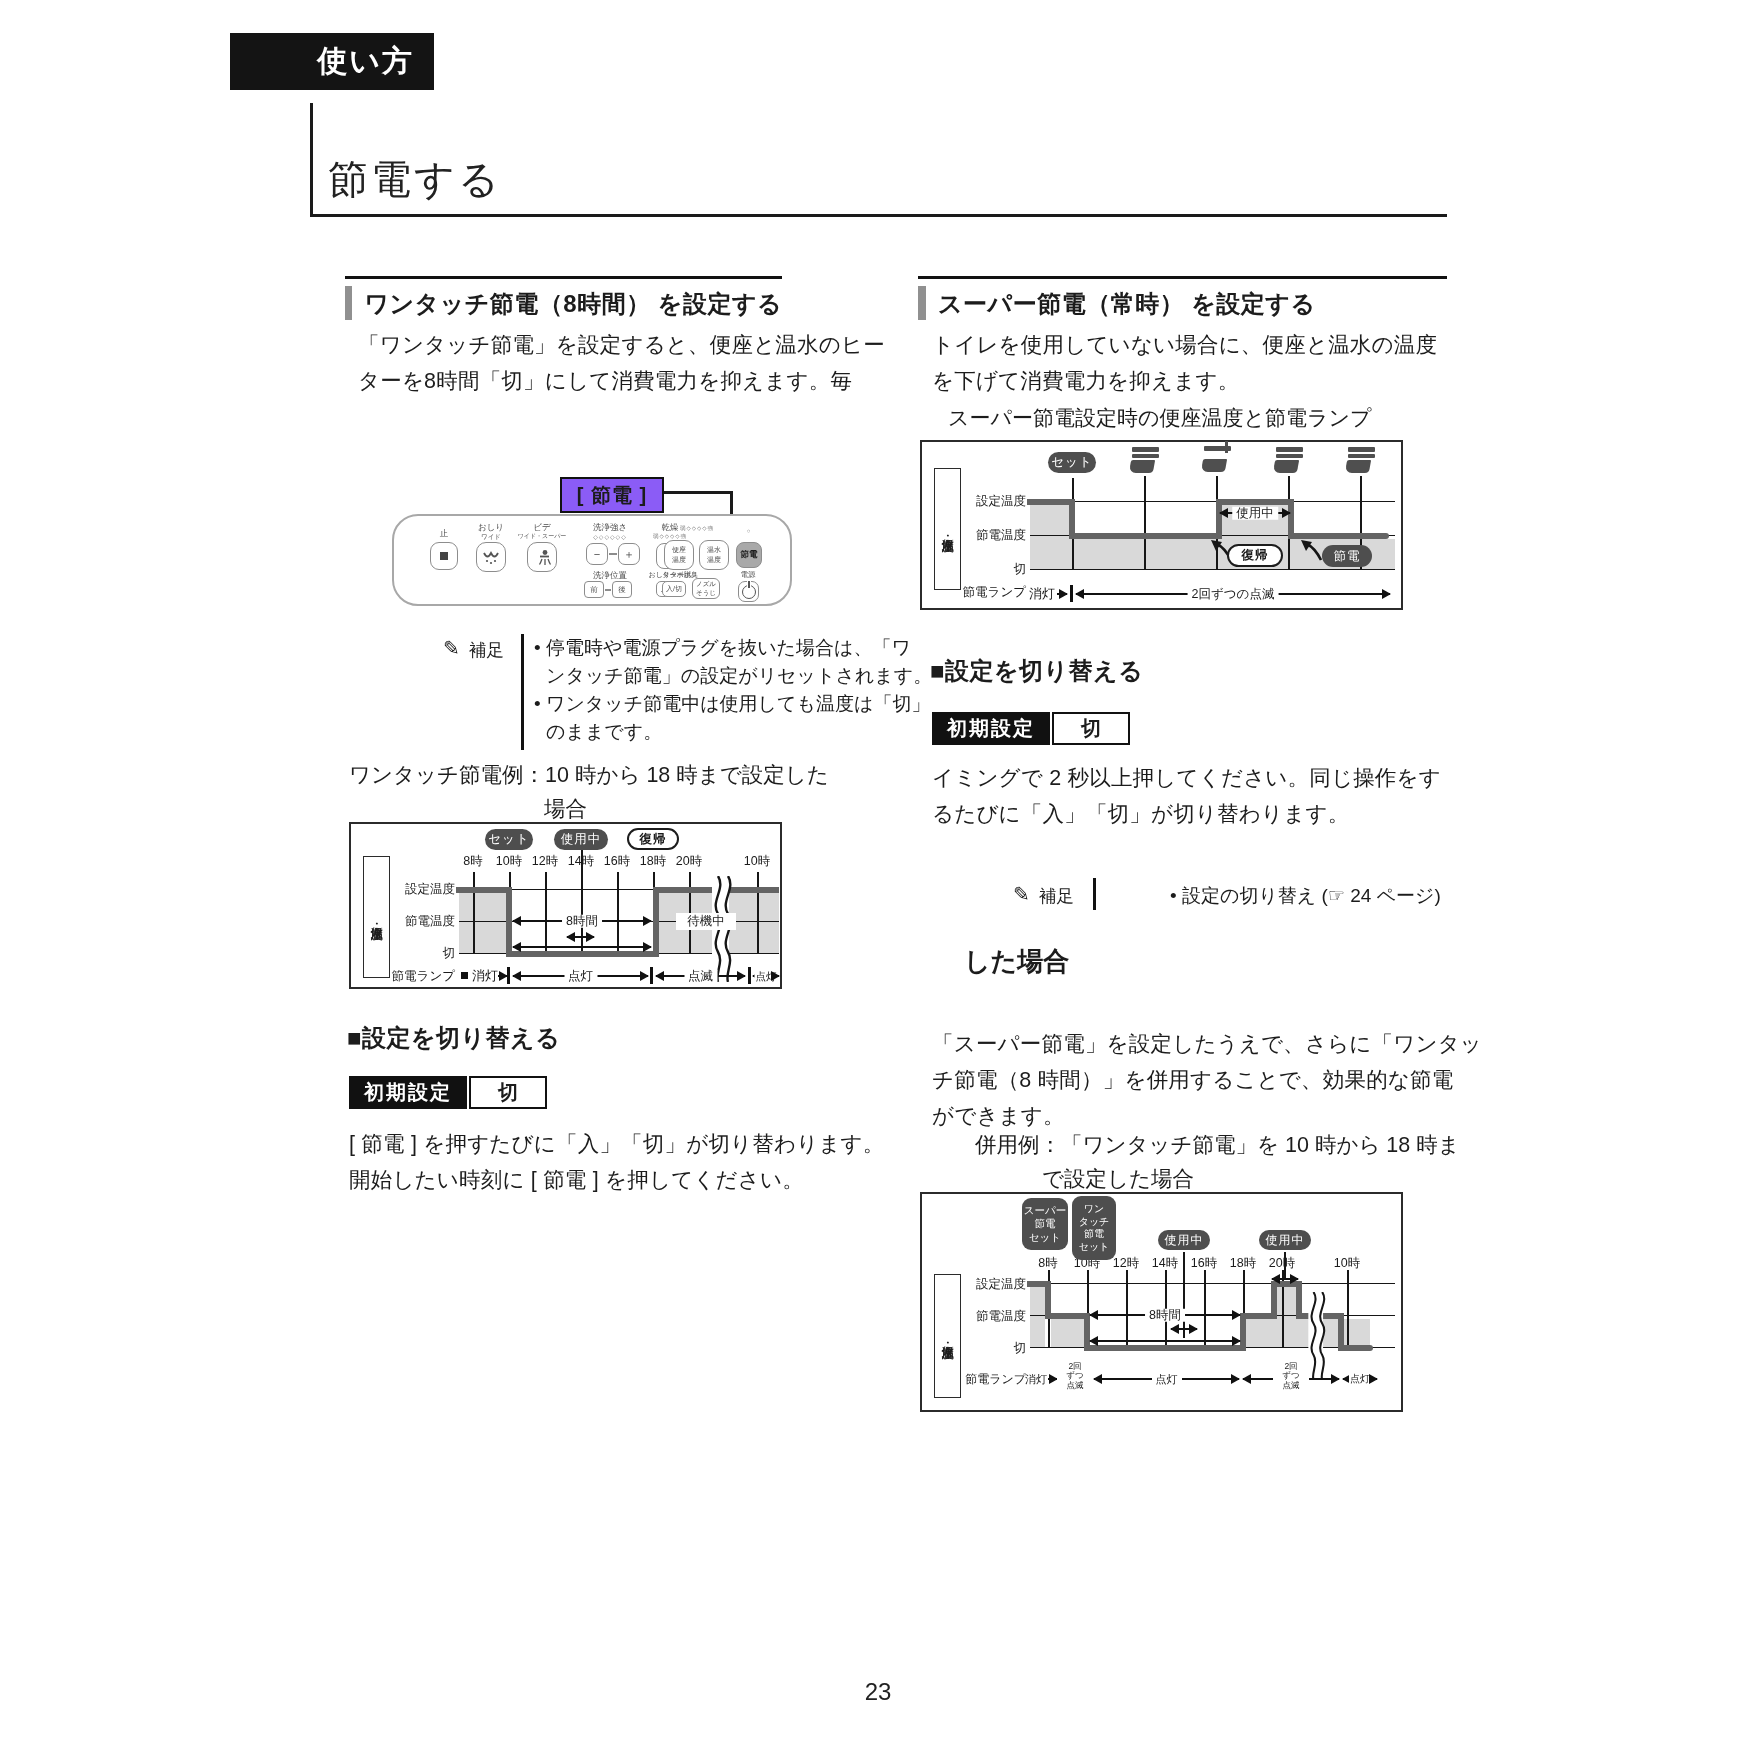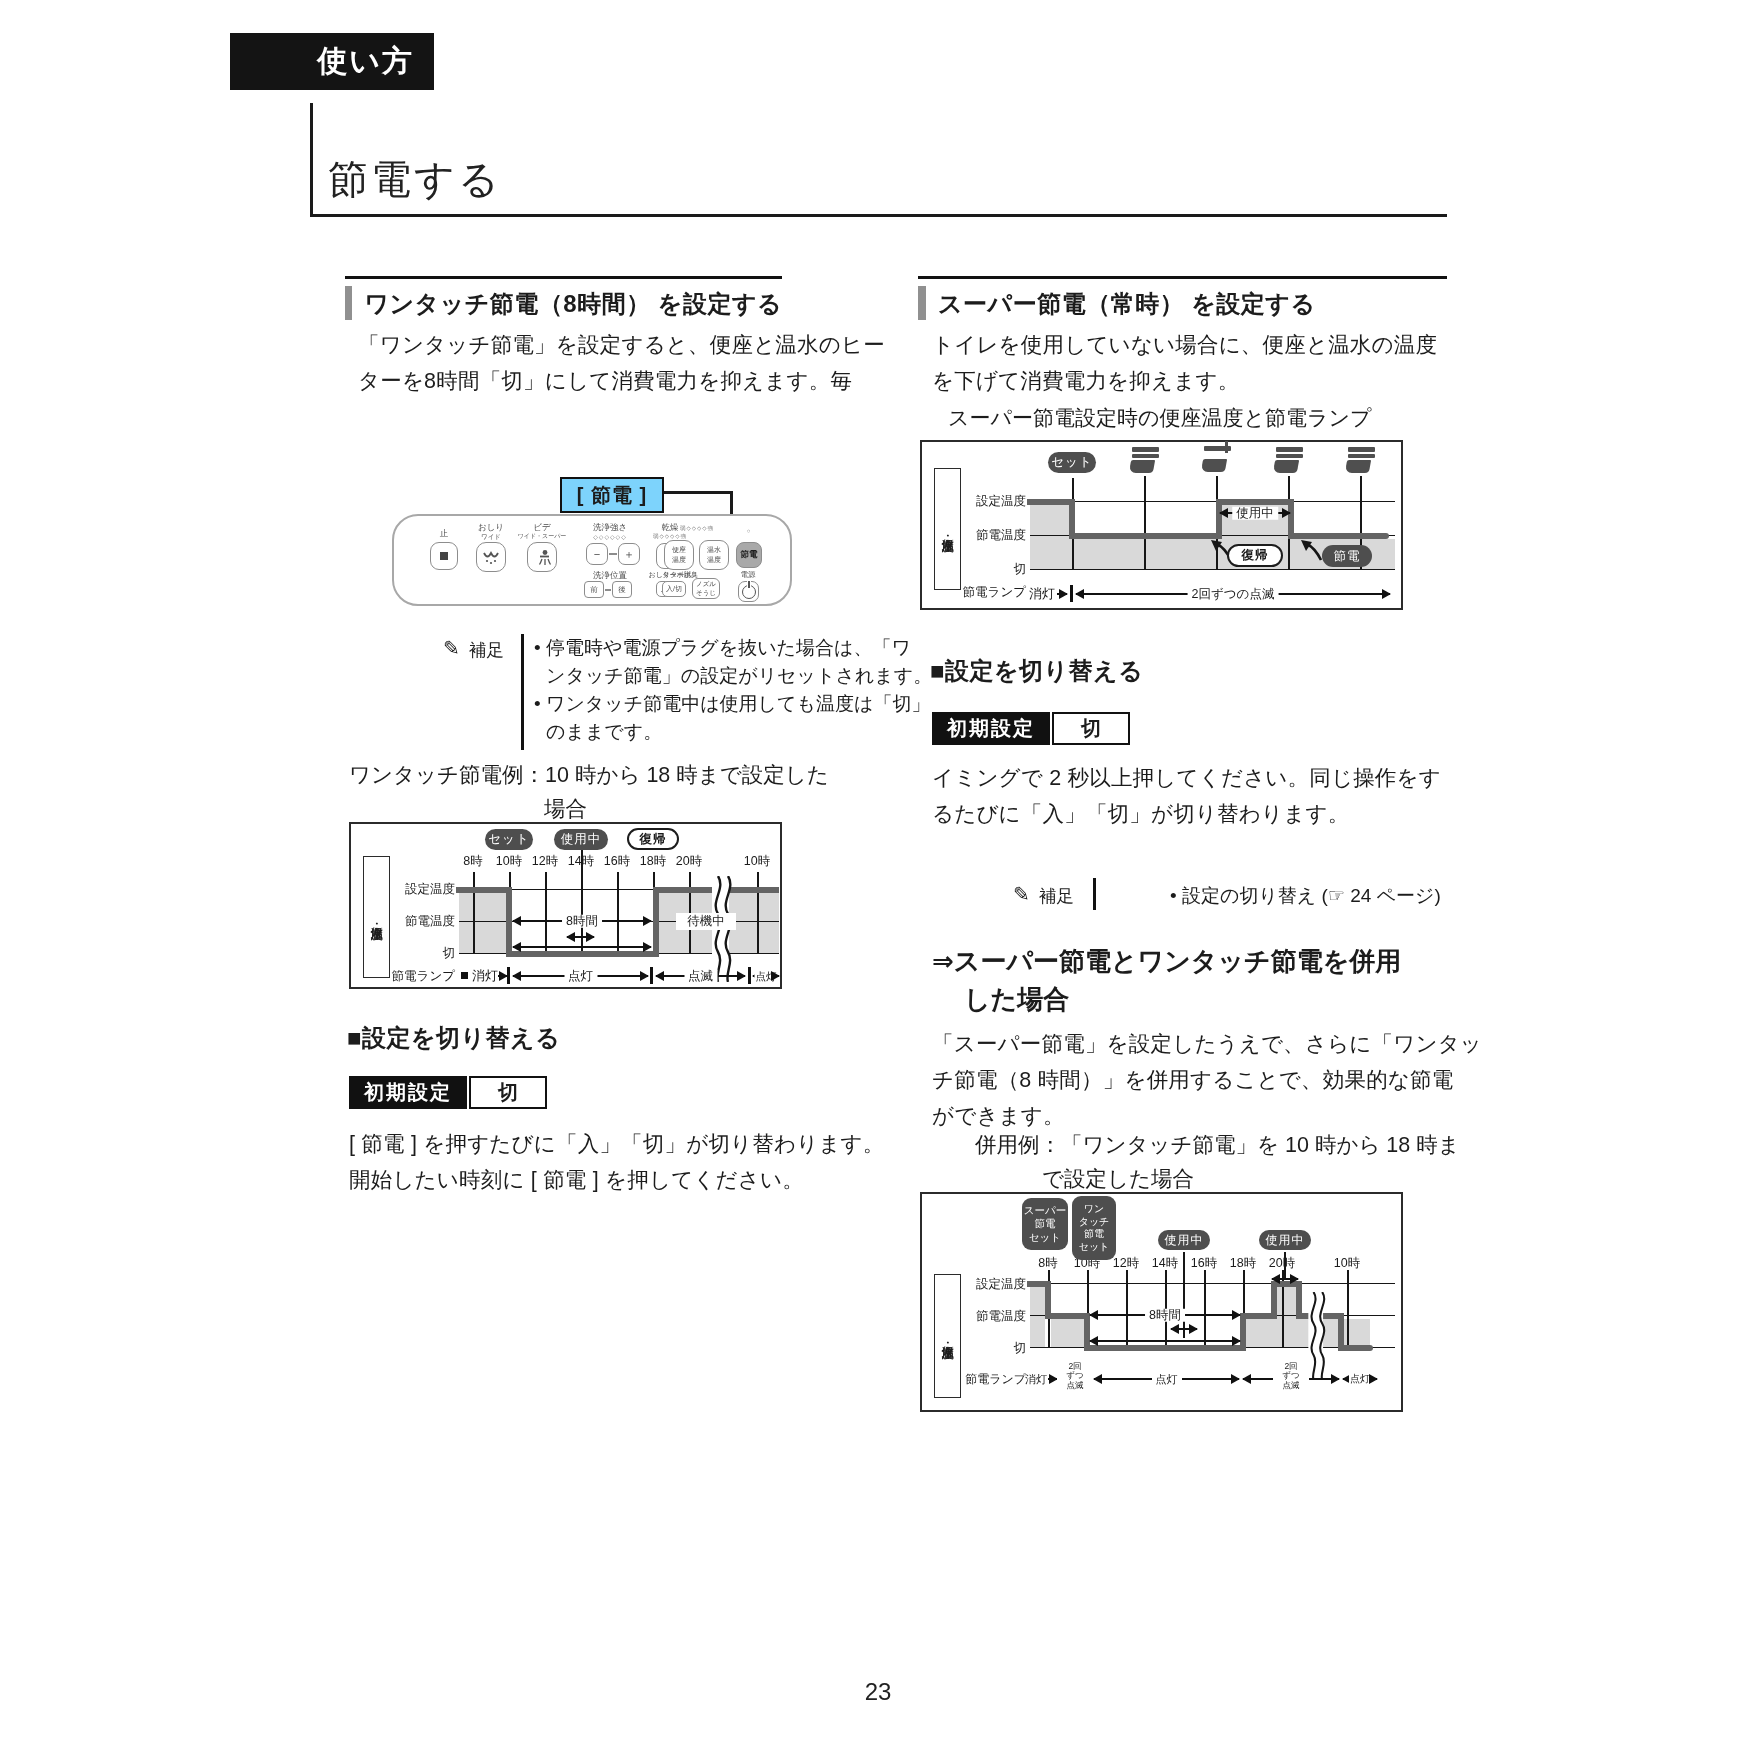--- a/index.html
+++ b/index.html
@@ -63,21 +63,21 @@
   .toilet .lid2{position:absolute;right:0;top:6.5px;width:27px;height:4.5px;background:#4f4f4f;border-radius:1px}
   .toilet .bowl{position:absolute;left:1px;bottom:0;width:24px;height:13px;background:#4f4f4f;border-radius:2px 1px 4px 7px;transform:skewX(-10deg)}
   .toilet.inuse .person{position:absolute;right:3px;top:-5px;width:3px;height:12px;background:#4f4f4f}
   
   .panel{position:absolute;border:2px solid #a8a8a8;border-radius:26px;background:#fff;box-sizing:border-box}
   .rlab{position:absolute;font-size:8.5px;color:#4a4a4a;text-align:center;line-height:1.15;white-space:nowrap}
   .rdots{position:absolute;font-size:6px;color:#6a6a6a;text-align:center;letter-spacing:1px;line-height:1;white-space:nowrap}
   .rbtn{position:absolute;border:1.5px solid #8d8d8d;border-radius:9px;display:flex;align-items:center;justify-content:center;
         background:#fff;color:#4a4a4a;box-sizing:border-box;text-align:center}
   .rbtn.gray{background:#a9a9a9;color:#1d1d1d;font-weight:bold}
-  .callout{position:absolute;border:2.6px solid #111;background:#7dd3fc;display:flex;align-items:center;justify-content:center;
+  .callout{position:absolute;border:2.6px solid #111;background:#8b5cf6;display:flex;align-items:center;justify-content:center;
            font-size:20px;font-weight:bold;letter-spacing:1px;box-sizing:border-box}
   .pwr{width:12px;height:12px;border:1.7px solid #555;border-radius:50%;position:relative}
   .pwr:before{content:"";position:absolute;left:50%;top:-5px;transform:translateX(-50%);width:2px;height:7px;background:#555;box-shadow:0 0 0 1px #fff}
   .pagenum{position:absolute;font-size:24px;color:#222}
 </style>
 </head>
 <body>
 
 <div class="tagbox" style="left:230px;top:33px;width:204px;height:57px">使い方</div>
 <div class="rule" style="left:310px;top:103px;width:3px;height:113px"></div>
@@ -334,21 +334,20 @@
 </div>
 
 <div class="note-icon" style="left:1013px;top:882px">✎</div>
 <div class="note-label" style="left:1039px;top:884px">補足</div>
 <div class="note-bar" style="left:1093px;top:878px;height:32px"></div>
 <div class="note-text" style="left:1170px;top:882px">
   <div><span>•</span> <span>設定の切り替え (☞ 24 ページ)</span></div>
 </div>
 
 <div class="abs" style="left:932px;top:942px">
-  <div class="h3line">⇒スーパー節電とワンタッチ節電を併用</div>
   <div class="h3line" style="padding-left:32px">した場合</div>
 </div>
 <div class="para" style="left:932px;top:1026px">
   <div>「スーパー節電」を設定したうえで、さらに「ワンタッ</div>
   <div>チ節電（8 時間）」を併用することで、効果的な節電</div>
   <div>ができます。</div>
 </div>
 <div class="cap" style="left:975px;top:1130px">併用例：「ワンタッチ節電」を 10 時から 18 時ま</div>
 <div class="cap" style="left:1042px;top:1164px">で設定した場合</div>
 

